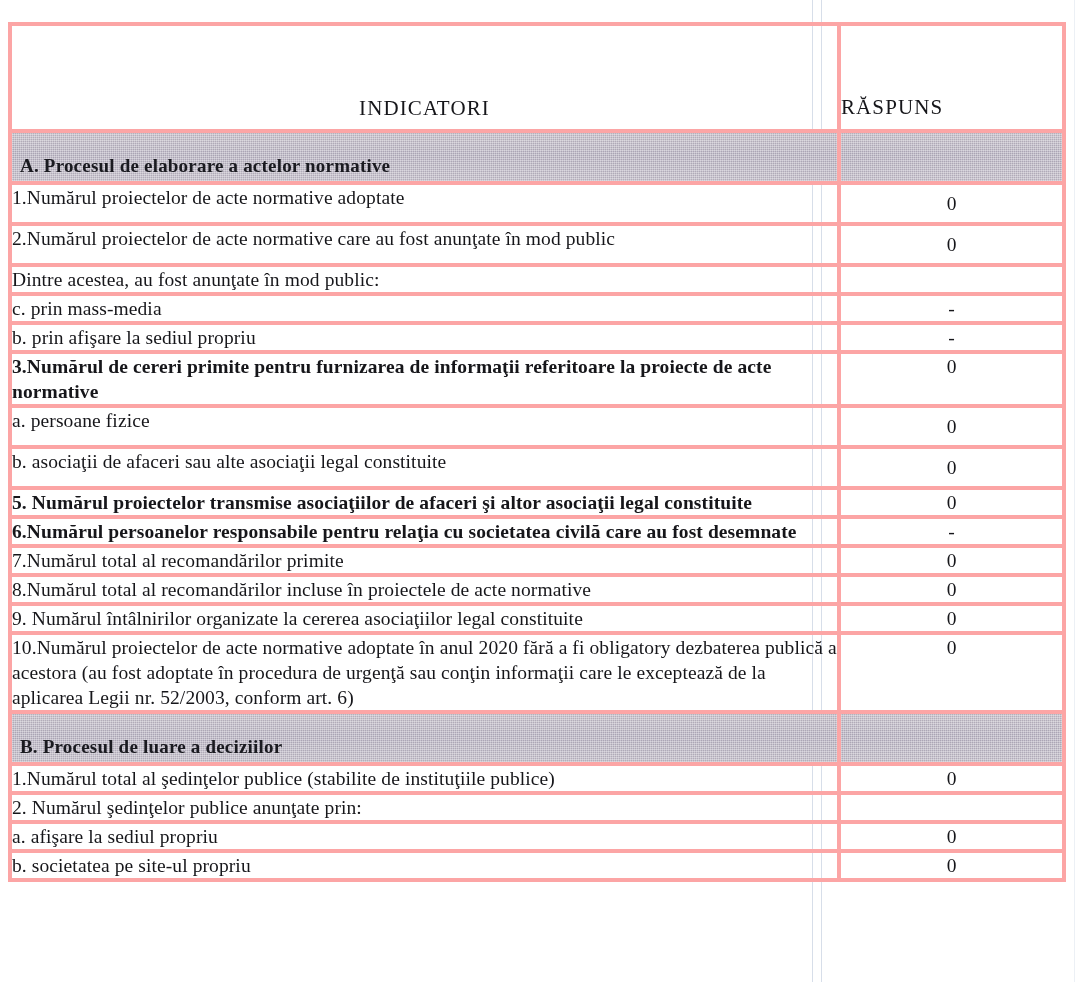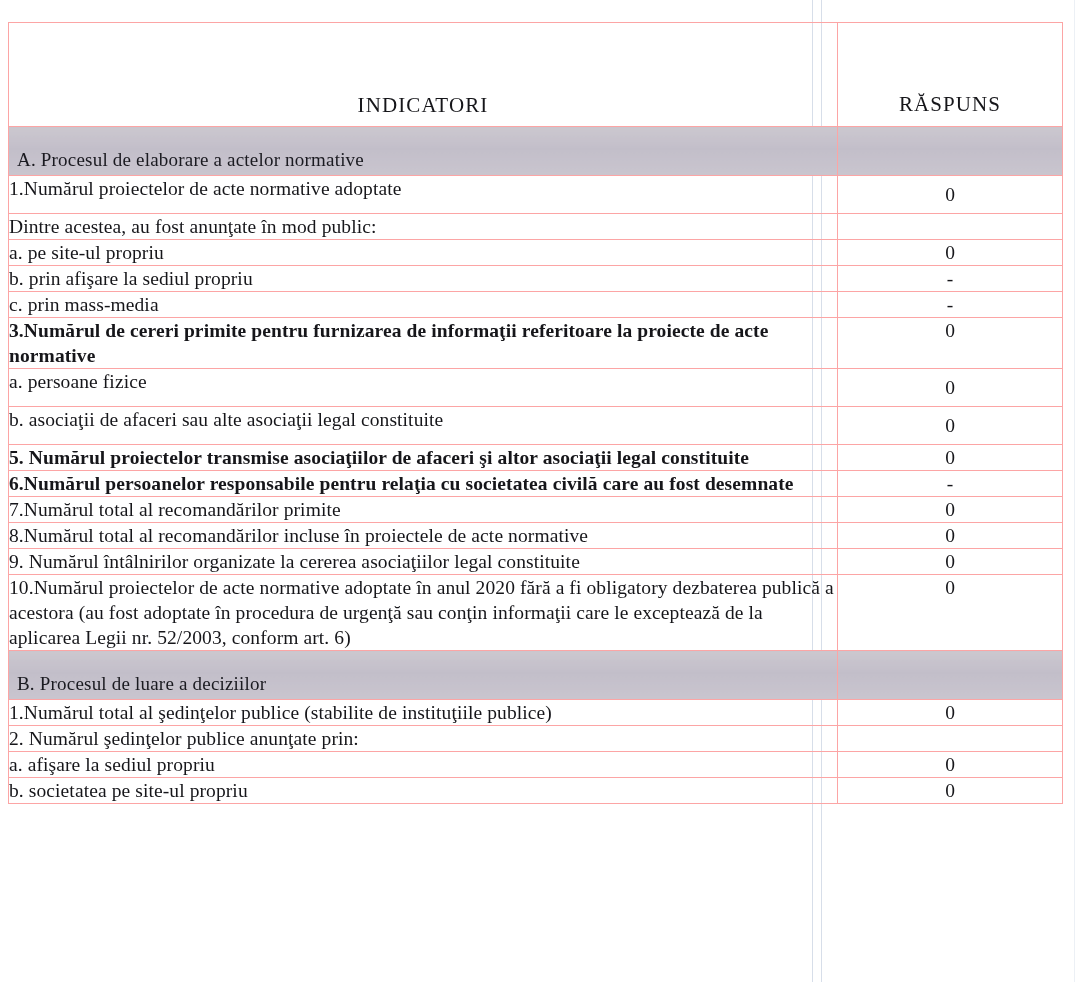--- a/index.html
+++ b/index.html
@@ -40,21 +40,21 @@
 
   table.report {
     position: absolute;
     left: 8px;
     top: 22px;
     width: 1054px;
     border-collapse: collapse;
     table-layout: fixed;
   }
   table.report td {
-    border: 1px solid #fca5a5;
+    border: 4px solid #fca5a5;
     padding: 0;
     vertical-align: top;
     background: transparent;
   }
 
   col.c-ind { width: 829px; }
   col.c-ans { width: 225px; }
 
   .ind {
     font-size: 19.5px;
@@ -74,38 +74,38 @@
     height: 94px;
     vertical-align: bottom;
     text-align: center;
     font-size: 21px;
     letter-spacing: 1.1px;
     padding-bottom: 8px;
   }
   tr.head td.ans-head {
     height: 94px;
     vertical-align: bottom;
-    text-align: center;
+    text-align: left;
     font-size: 21px;
     letter-spacing: 1.1px;
     padding-bottom: 9px;
     margin-top: 14px;
   }
 
   
   tr.section td {
     background:
       repeating-linear-gradient(0deg, rgba(255,255,255,.34) 0 1px, rgba(0,0,0,0) 1px 2px),
       repeating-linear-gradient(90deg, rgba(255,255,255,.30) 0 1px, rgba(0,0,0,0) 1px 2px),
       linear-gradient(180deg,#b6b0bb 0%,#a9a3b3 45%,#b3adba 100%);
     height: 44px;
     vertical-align: bottom;
   }
   tr.section td.sec-label {
-    font-weight: normal;
+    font-weight: bold;
     font-size: 19px;
     letter-spacing: .2px;
     padding-bottom: 4px;
     padding-left: 8px;
     color: #1a1a20;
   }
 
   
   .tall-1 .ind { padding-bottom: 12px; }
   .tall-1 .ans { padding-top: 6px; }
@@ -143,39 +143,39 @@
       <tr class="section">
         <td class="sec-label">A. Procesul de elaborare a actelor normative</td>
         <td></td>
       </tr>
 
       <tr class="tall-1">
         <td class="ind vmid">1.Numărul proiectelor de acte normative adoptate</td>
         <td class="ans vmid">0</td>
       </tr>
 
+      <tr class="tall-1">
+        <td class="ind vmid">2.Numărul proiectelor de acte normative care au fost anunţate în mod public</td>
+        <td class="ans vmid">0</td>
+      </tr>
 
       <tr>
         <td class="ind">Dintre acestea, au fost anunţate în mod public:</td>
         <td class="ans"></td>
       </tr>
 
-      <tr>
-        <td class="ind">a. pe site-ul propriu</td>
-        <td class="ans">0</td>
+
+      <tr>
+        <td class="ind">c. prin mass-media</td>
+        <td class="ans nudge-right">-</td>
       </tr>
 
       <tr>
         <td class="ind">b. prin afişare la sediul propriu</td>
         <td class="ans">-</td>
-      </tr>
-
-      <tr>
-        <td class="ind">c. prin mass-media</td>
-        <td class="ans nudge-right">-</td>
       </tr>
 
       <tr class="two-line">
         <td class="ind">3.Numărul de cereri primite pentru furnizarea de informaţii referitoare la proiecte de acte normative</td>
         <td class="ans vmid">0</td>
       </tr>
 
       <tr class="tall-1">
         <td class="ind vmid">a. persoane fizice</td>
         <td class="ans vmid">0</td>

